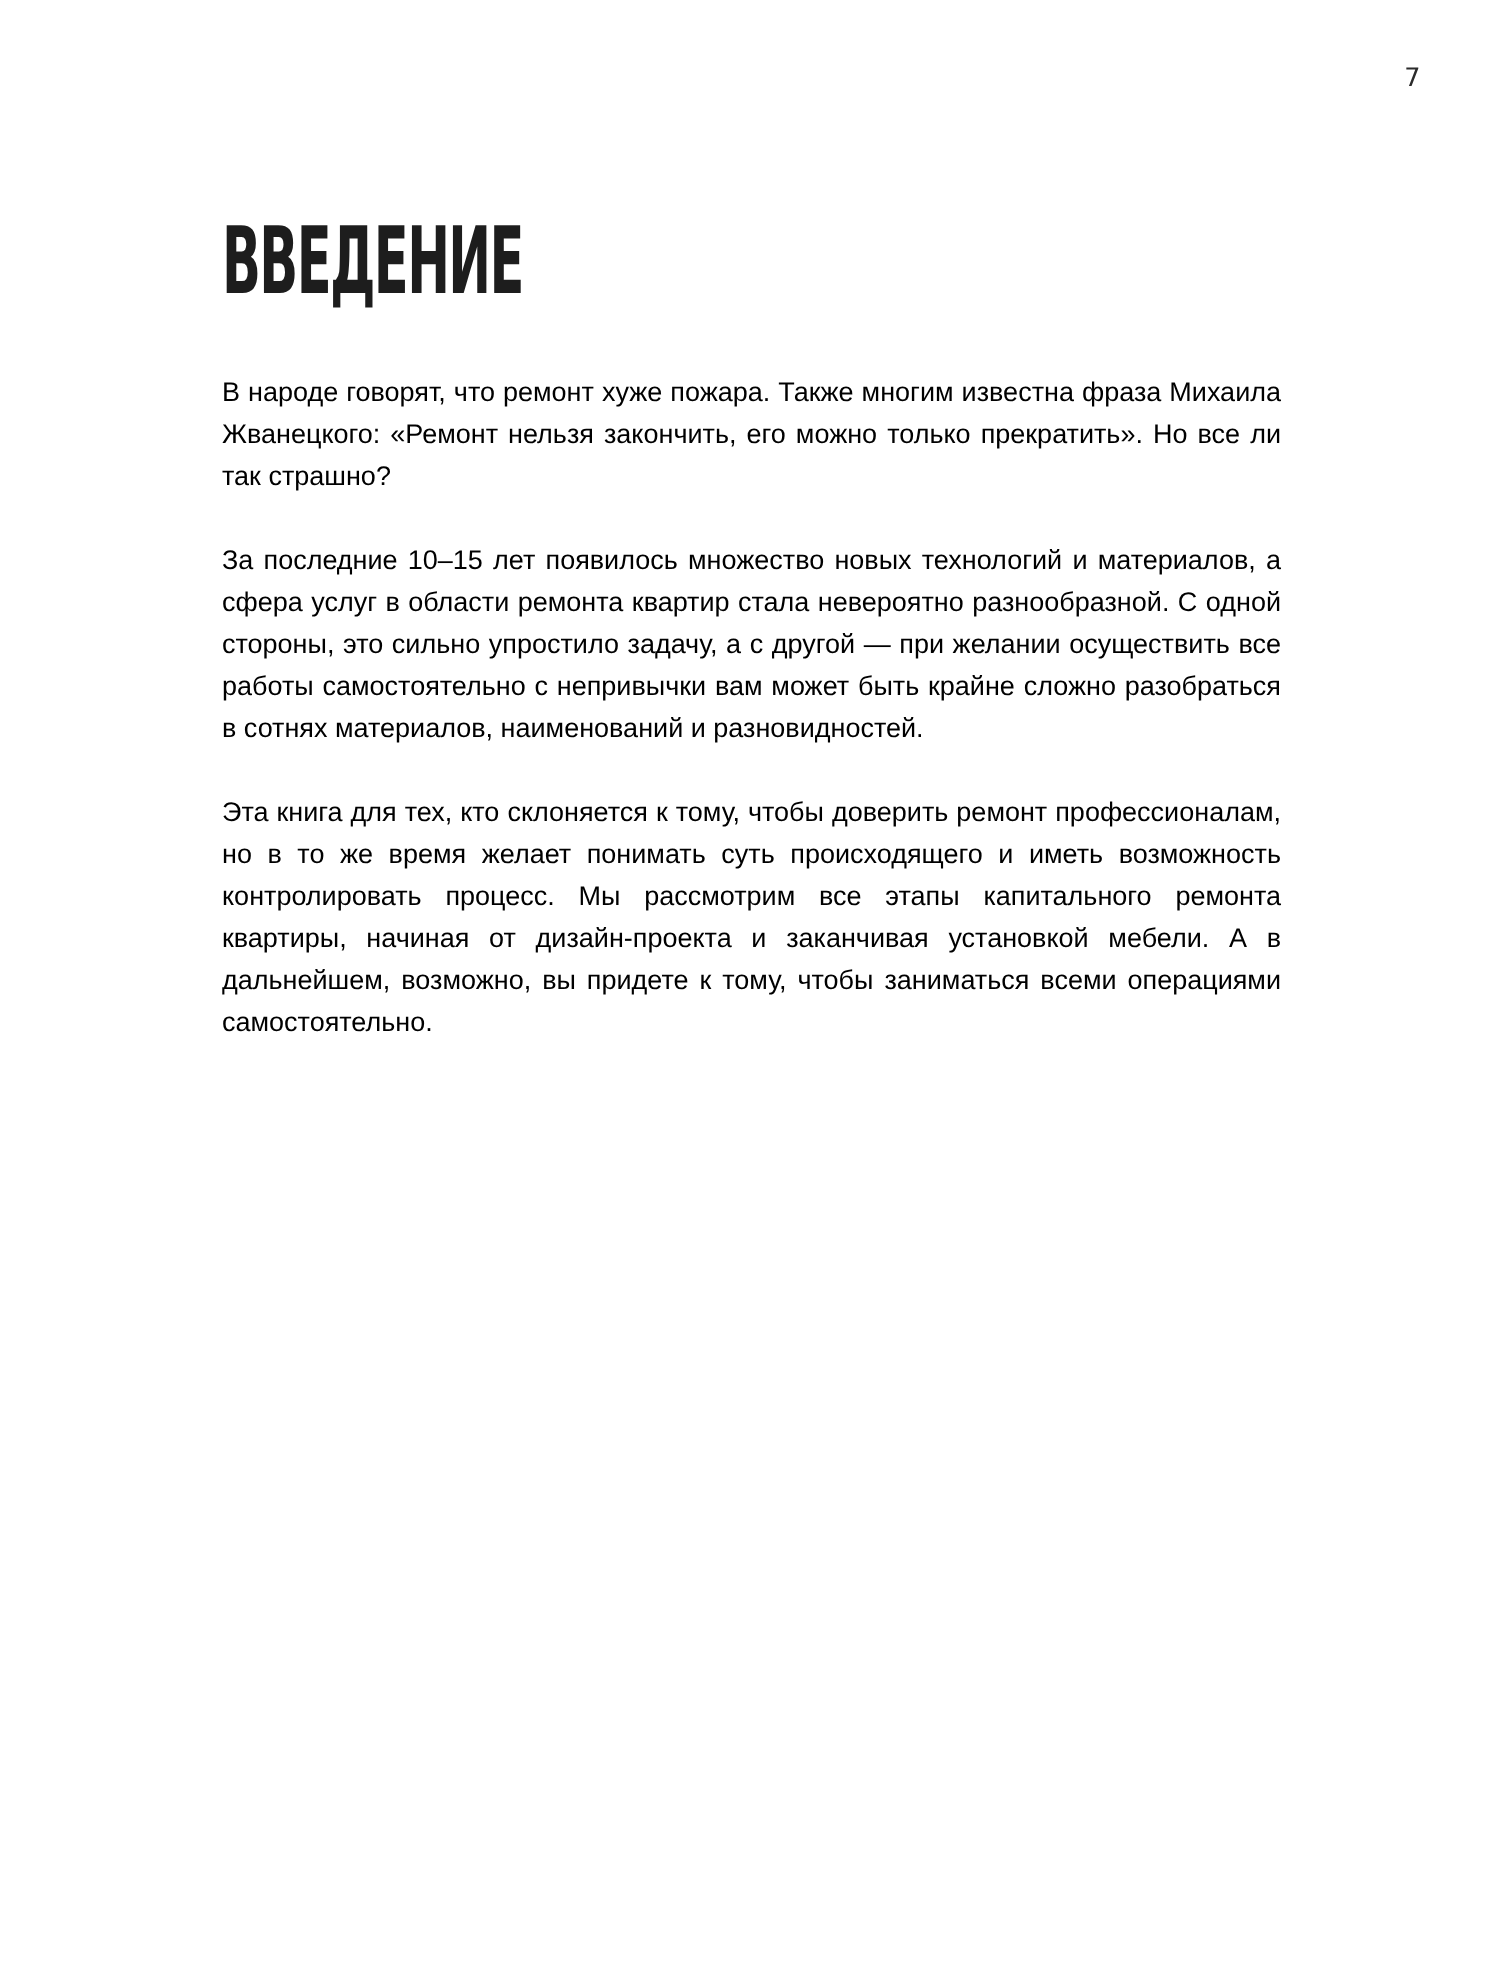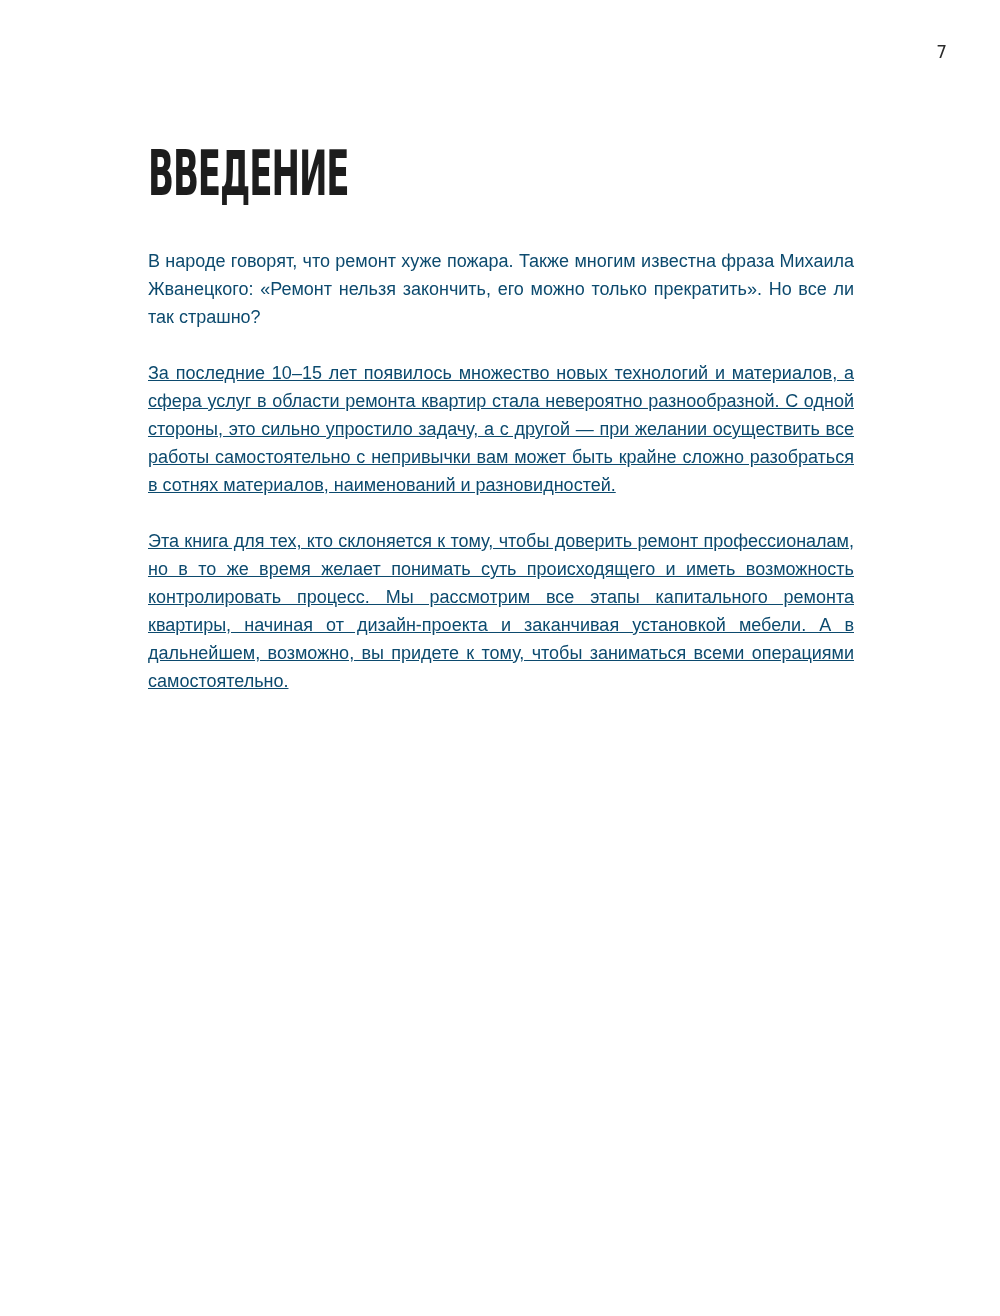--- a/index.html
+++ b/index.html
@@ -39,29 +39,28 @@
     transform-origin: left top;
     white-space: nowrap;
   }
   .body-text {
     position: absolute;
     left: 148px;
     top: 247px;
     width: 706px;
     font-size: 18px;
     line-height: 28px;
-    color: #0c4a6e;
+    color: #000000;
     text-align: justify;
   }
   .body-text p {
     margin: 0;
   }
   .body-text p.spaced {
     margin-top: 28px;
-    text-decoration: underline;
   }
 </style>
 </head>
 <body>
 
 <div class="page">
 
   <div class="page-number">7</div>
 
   <h1 class="chapter-title">ВВЕДЕНИЕ</h1>

